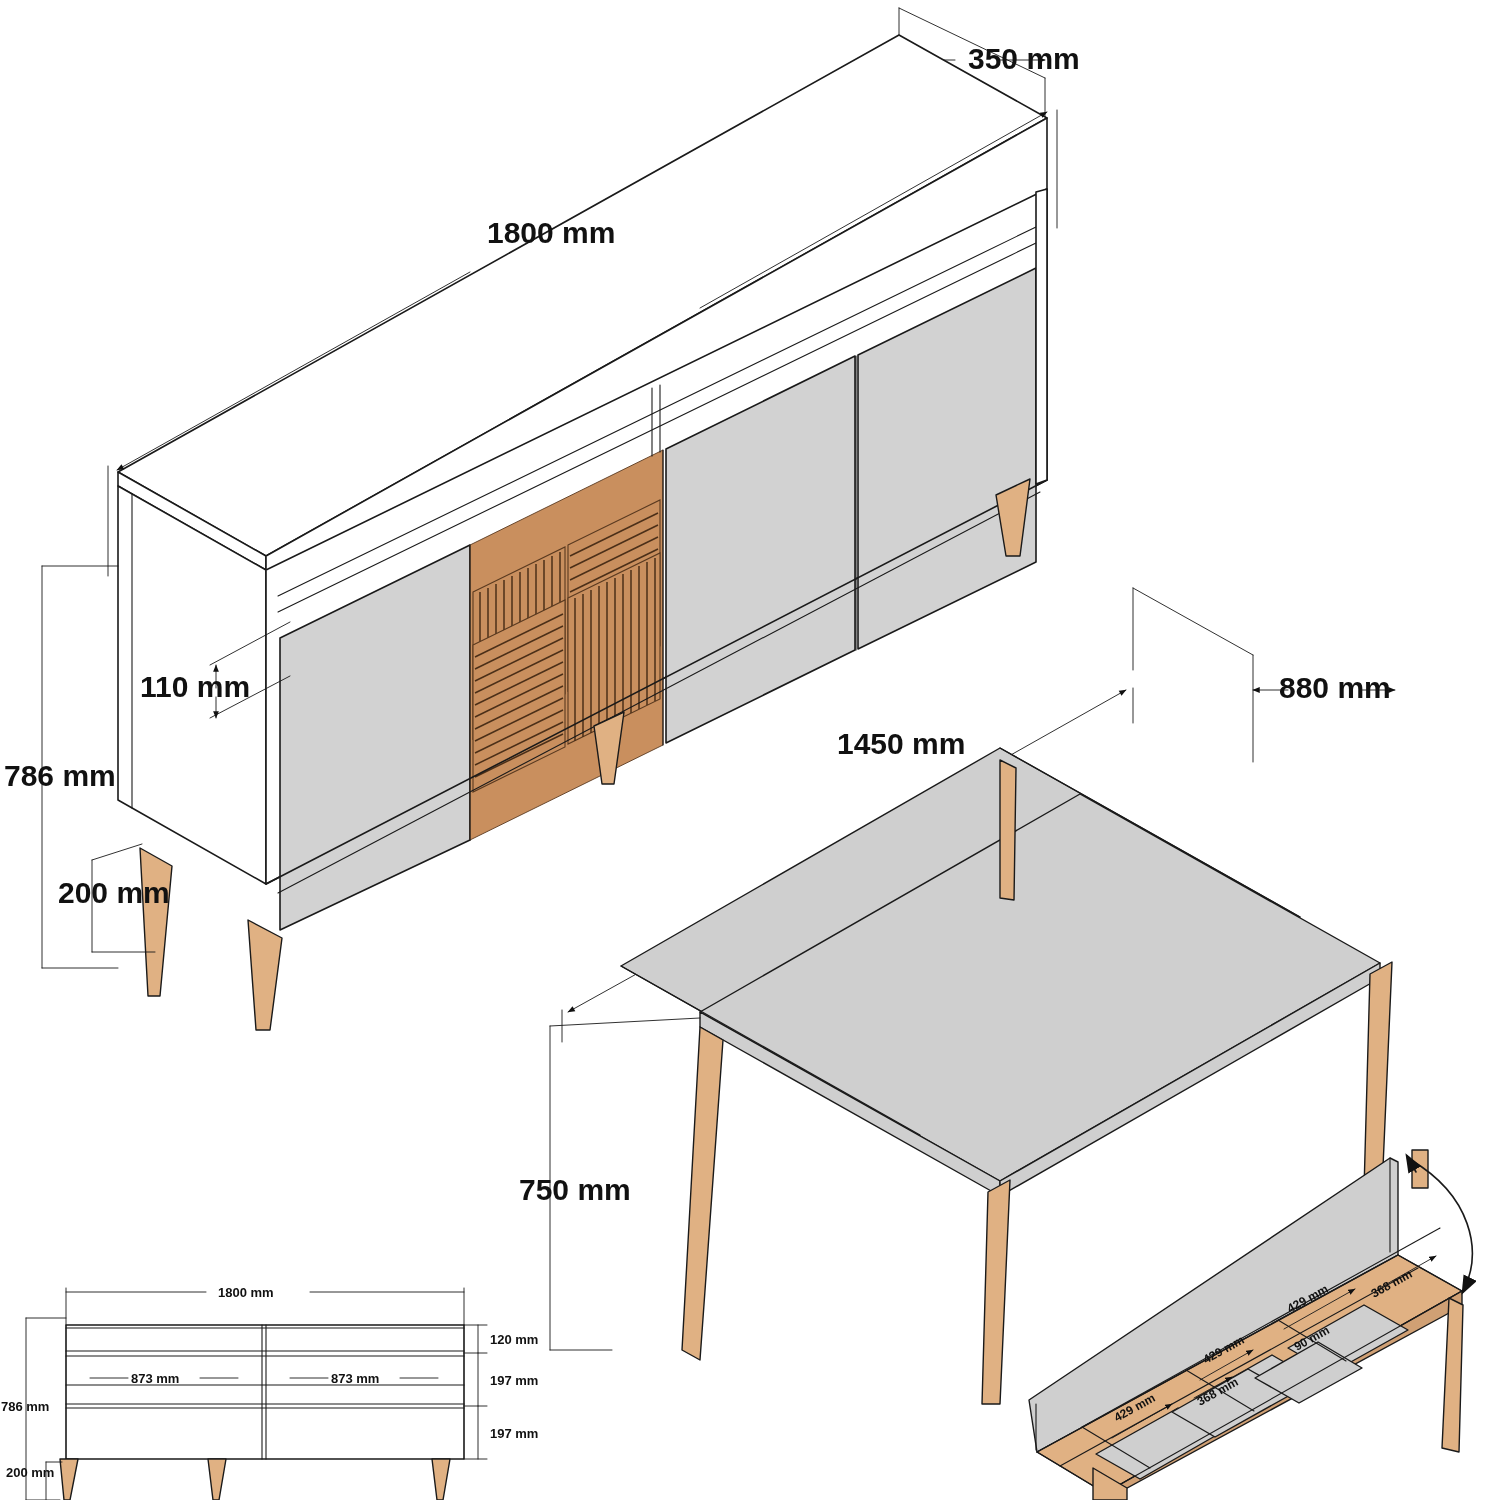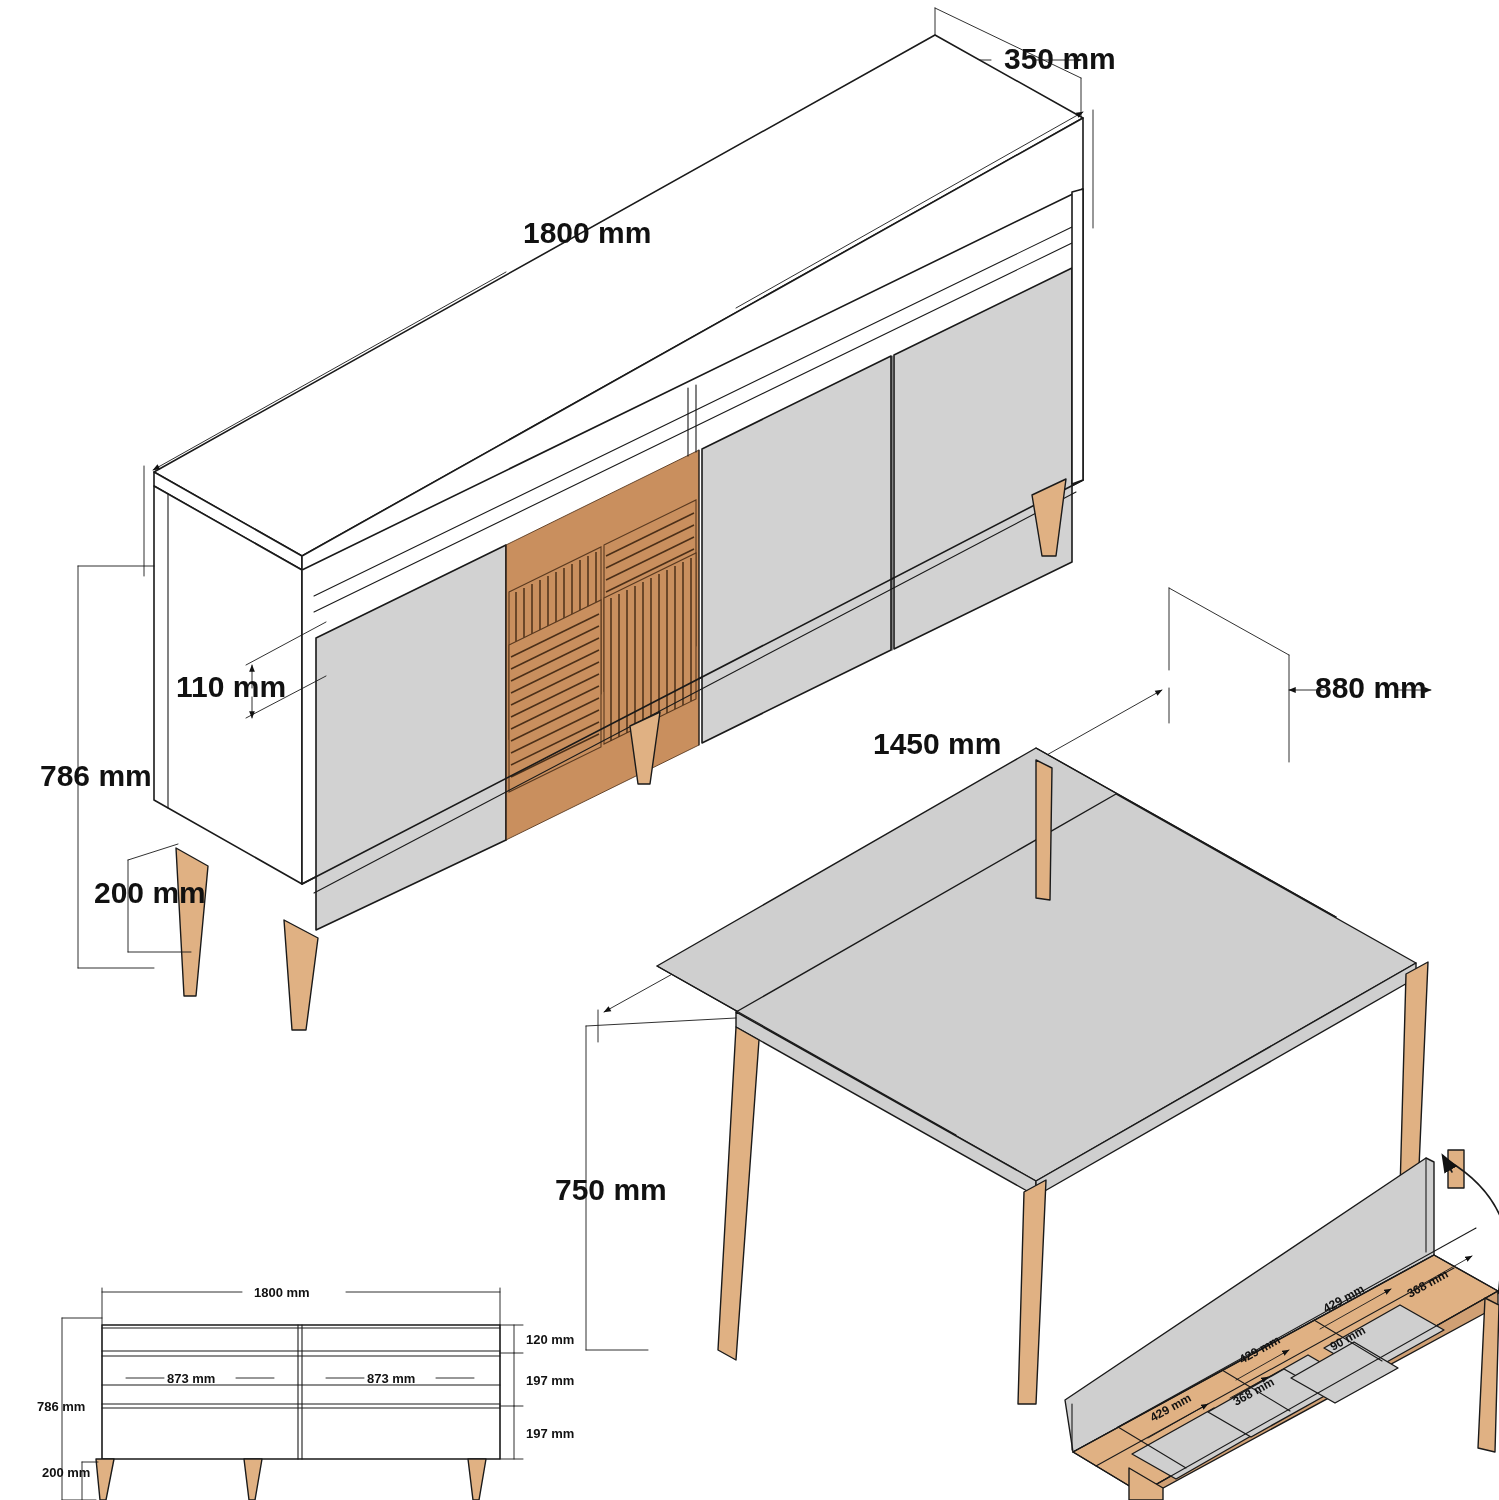--- a/index.html
+++ b/index.html
@@ -13,21 +13,20 @@
     position: relative;
     overflow: hidden;
     font-family: "Liberation Sans", sans-serif;
   }
   #stage {
     position: absolute;
     left: 0;
     top: 0;
     width: 1290px;
     height: 1500px;
-    margin-left: 36px;
   }
   svg.sheet {
     display: block;
     width: 1499px;
     height: 1500px;
   }
   .dimtext {
     font-family: "Liberation Sans", sans-serif;
     font-weight: bold;
     fill: #111111;

